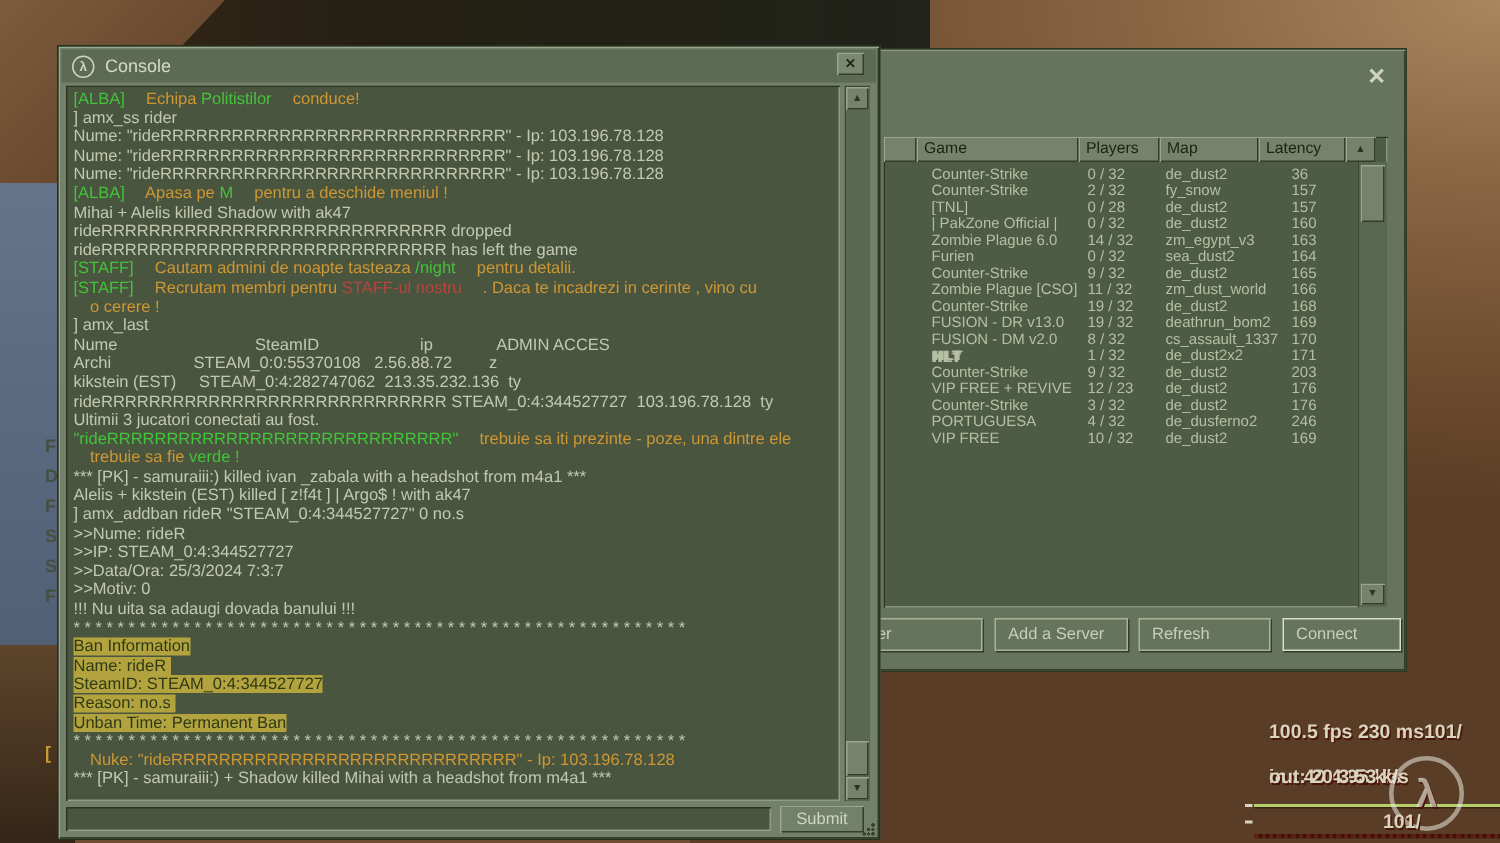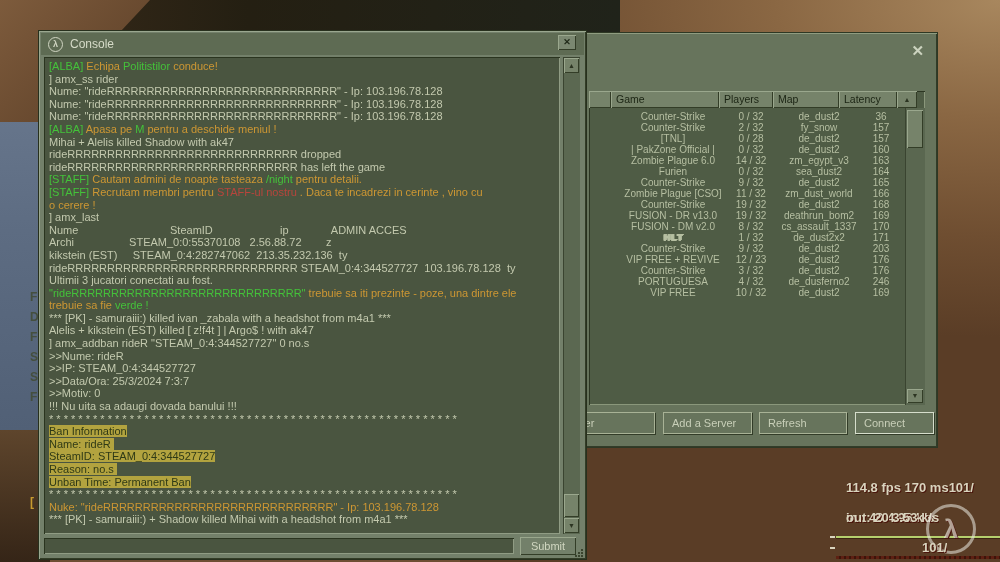--- a/index.html
+++ b/index.html
@@ -20,21 +20,21 @@
   .sb-window{position:absolute;left:462px;top:32px;width:474px;height:414px;z-index:2;background:#67745c;
     border:1px solid #2e3824;box-shadow:inset 1px 1px 0 #8f9c80,inset -1px -1px 0 #323c28;}
   .sb-close{position:absolute;right:13px;top:9px;font-size:15px;font-weight:bold;color:#ccd3bf;cursor:default;}
   .sb-panel{position:absolute;left:126px;top:58px;width:336px;height:314px;background:#4f5c45;
     box-shadow:inset 1px 1px 0 #2c3622,inset -1px -1px 0 #8a977b;}
   .sb-header{position:absolute;left:0;top:0;right:0;height:17px;display:flex;}
   .sb-hcell{background:#76836a;box-shadow:inset 1px 1px 0 #9aa78d,inset -1px -1px 0 #333d27;
     color:#1b2413;font-size:10.5px;line-height:16px;padding-left:5px;box-sizing:border-box;white-space:nowrap;overflow:hidden;}
   .hc-lead{width:22px;} .hc-game{width:108px;} .hc-players{width:54px;} .hc-map{width:66px;} .hc-lat{width:58px;}
   .hc-up{width:20px;text-align:center;padding-left:0;color:#2c3522;font-size:7px;line-height:17px;}
-  .sb-rows{position:absolute;left:0;top:20px;right:20px;bottom:0;overflow:hidden;text-align:center;}
+  .sb-rows{position:absolute;left:0;top:20px;right:20px;bottom:0;overflow:hidden;}
   .srow{display:flex;height:11px;padding-left:32px;}
   .scell{color:#b6bfa2;font-size:10px;line-height:11px;white-space:nowrap;overflow:hidden;}
   .c0{width:104px;} .c1{width:52px;} .c2{width:84px;} .c3{width:40px;}
   .blocky{font-weight:900;letter-spacing:1px;font-size:9px;
     text-shadow:1px 0 #b6bfa2,0 1px #b6bfa2,1px 1px #b6bfa2,2px 0 #b6bfa2;}
   .sb-track{position:absolute;right:0;top:17px;width:20px;bottom:0;background:#5a6750;box-shadow:inset 1px 0 0 #3a4430;}
   .sb-thumb{position:absolute;left:2px;top:2px;width:16px;height:38px;background:#76836a;
     box-shadow:inset 1px 1px 0 #9aa78d,inset -1px -1px 0 #333d27;}
   .sb-down{position:absolute;left:2px;bottom:2px;width:16px;height:14px;background:#76836a;
     box-shadow:inset 1px 1px 0 #9aa78d,inset -1px -1px 0 #333d27;color:#2c3522;font-size:7px;line-height:14px;text-align:center;}
@@ -50,21 +50,21 @@
   .hl-icon{display:inline-block;width:13px;height:13px;margin-left:7px;border:1px solid #d0d5c2;border-radius:50%;
     color:#d0d5c2;font-size:9px;line-height:13px;text-align:center;font-weight:bold;}
   .title-text{margin-left:7px;color:#d6dbc8;font-size:12px;}
   .win-close{position:absolute;right:10px;top:4px;width:18px;height:15px;background:#7b8871;
     box-shadow:inset 1px 1px 0 #9aa78d,inset -1px -1px 0 #333d27;color:#1f2817;font-size:9px;font-weight:bold;
     line-height:15px;text-align:center;}
   .console-output{position:absolute;left:5px;top:26px;width:516px;height:477px;background:#4a5540;
     box-shadow:inset 1px 1px 0 #2a341f,inset -1px -1px 0 #909c84;box-sizing:border-box;
     padding:3px 5px;overflow:hidden;font-size:11px;line-height:12.6px;white-space:pre-wrap;word-break:break-all;}
   .ln{min-height:12.6px;}
-  .seg-d{color:#c3c9ae;margin-top:20px;} .seg-o{color:#cd9733;} .seg-g{color:#44c23a;} .seg-r{color:#b8453c;}
+  .seg-d{color:#c3c9ae;margin-top:20px;} .seg-o{color:#cd9733;margin-left:11px;} .seg-g{color:#44c23a;} .seg-r{color:#b8453c;}
   .seg-hl{background:#b2a33f;color:#2f3a16;text-align:right;}
   .cs-scrollbar{position:absolute;right:6px;top:26px;width:17px;height:477px;background:#5b6851;box-shadow:inset 1px 1px 0 #3a4430;}
   .cs-up,.cs-dn{position:absolute;left:1px;width:15px;height:15px;background:#76836a;
     box-shadow:inset 1px 1px 0 #9aa78d,inset -1px -1px 0 #333d27;color:#2c3522;font-size:7px;line-height:15px;text-align:center;}
   .cs-up{top:1px;} .cs-dn{bottom:1px;}
   .cs-thumb{position:absolute;left:1px;bottom:17px;width:15px;height:23px;background:#76836a;
     box-shadow:inset 1px 1px 0 #9aa78d,inset -1px -1px 0 #333d27;}
   .console-input{position:absolute;left:5px;bottom:5px;width:470px;height:16px;background:#4a5540;border:none;
     box-shadow:inset 1px 1px 0 #2a341f,inset -1px -1px 0 #909c84;color:#c3c9ae;font-size:11px;padding:0 4px;box-sizing:border-box;outline:none;}
   .submit-btn{position:absolute;left:481px;bottom:4px;width:56px;height:18px;background:#73806a;
@@ -254,21 +254,21 @@
       <div class="cs-thumb"></div>
       <div class="cs-dn">▼</div>
     </div>
 
     <input class="console-input" value="" style="">
     <div class="submit-btn">Submit</div>
     <div class="grip"></div>
   </div>
 
   <div class="netgraph">
-    <div class="ng-line ng1">114.8 fps  170 ms101/</div>
+    <div class="ng-line ng1">100.5 fps  230 ms101/</div>
     <div class="ng-line ng2">in :  40 4.96 k/s</div>
     <div class="ng-line ng3">out:  20 3.53 k/s</div>
     <div class="ng-tick1"></div>
     <div class="ng-tick2"></div>
     <div class="ng-green"></div>
     <div class="cs-logo">λ</div>
     <div class="ng-line ng-corner">101/</div>
     <div class="ng-red"></div>
   </div>
 

